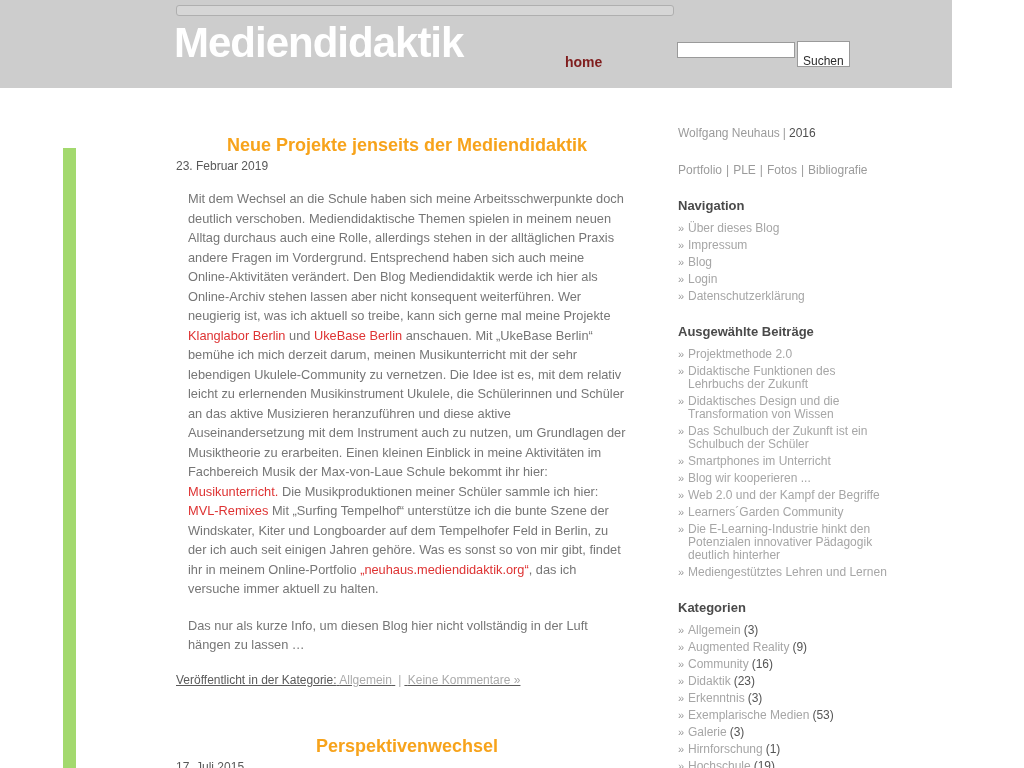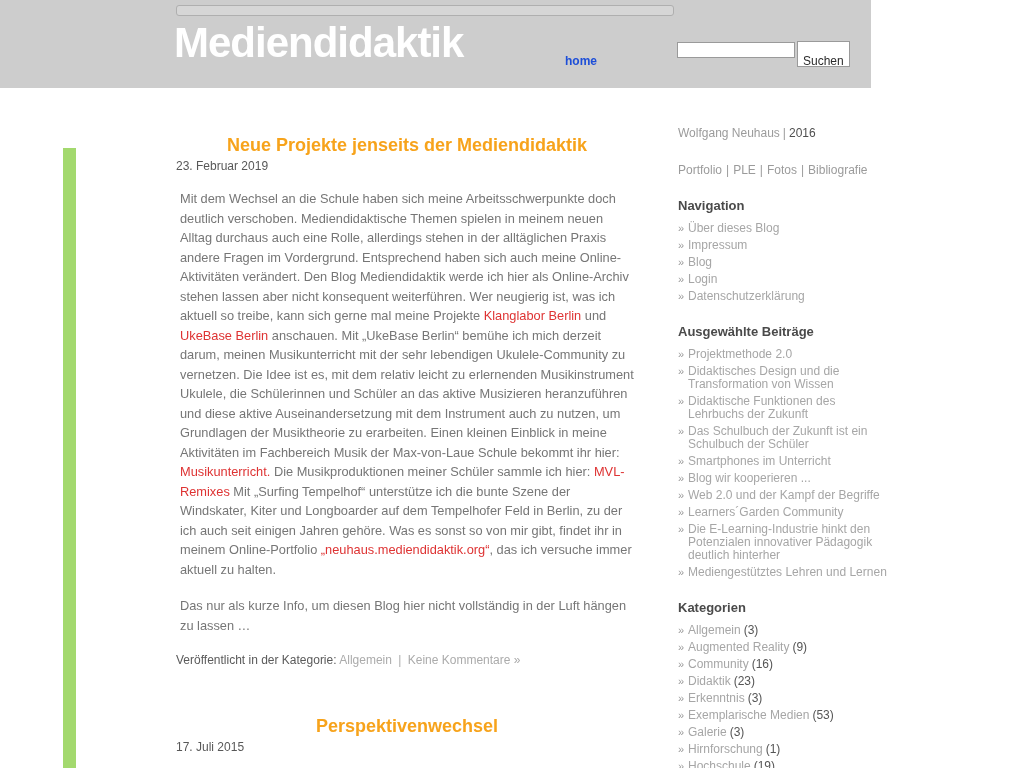--- a/index.html
+++ b/index.html
@@ -8,40 +8,40 @@
     --green:#A3D96E;
     --header-gray:#CDCDCD;
   }
   *{box-sizing:border-box;}
   html,body{margin:0;padding:0;}
   body{
     width:1024px;height:768px;overflow:hidden;background:#fff;
     font-family:"Liberation Sans","DejaVu Sans",sans-serif;position:relative;
   }
   
-  .header{position:absolute;top:0;left:0;width:871px;height:88px;background:var(--header-gray);}
+  .header{position:absolute;top:0;left:0;width:952px;height:88px;background:var(--header-gray);}
   .top-bar{position:absolute;left:176px;top:5px;width:498px;height:11px;background:#d6d6d6;
     border:1px solid #afafaf;border-radius:3px;}
   .site-title{position:absolute;left:174px;top:20px;margin:0;font-size:42px;font-weight:bold;
     color:#ffffff;letter-spacing:-1px;line-height:1.1;}
-  .home-link{position:absolute;left:565px;top:54px;font-size:12px;font-weight:bold;color:#1d4ed8;
+  .home-link{position:absolute;left:565px;top:54px;font-size:14px;font-weight:bold;color:#7f1d1d;
     text-decoration:none;cursor:pointer;}
   .search-input{position:absolute;left:677px;top:42px;width:118px;height:16px;border:1px solid #9a9a9a;
     background:#fff;font-size:11px;padding:0 3px;font-family:inherit;}
   .search-btn{position:absolute;left:797px;top:41px;height:19px;background:#fff;border:1px solid #9a9a9a;
     font-size:12px;color:#2b2b2b;padding:12px 5px;font-family:inherit;cursor:pointer;}
   
   .green-bar{position:absolute;left:63px;top:148px;width:13px;height:620px;background:var(--green);}
   
   .main{position:absolute;left:176px;top:134px;width:462px;}
   .post-title{margin:0 0 3px;font-size:18px;font-weight:bold;color:var(--accent-orange);line-height:22px;cursor:pointer;text-align:center;}
   .post-date{margin:0 0 16px;font-size:12px;color:#585858;line-height:14px;}
-  .post-body{margin:0 4px 17px;font-size:12.8px;line-height:19.5px;color:#767676;}
+  .post-body{margin:0 12px 17px;font-size:12.8px;line-height:19.5px;color:#767676;}
   .red-link{color:var(--link-red);cursor:pointer;}
-  .post-footer{margin:18px 0 12px;font-size:12px;color:#5a5a5a;line-height:14px;}
+  .post-footer{margin:18px 0 12px;font-size:12px;color:#5a5a5a;line-height:14px;text-decoration:underline;}
   .gray-link{color:#ababab;cursor:pointer;}
   .post-footer .sep{color:#ababab;margin:0 3px;}
   .article-2{margin-top:48px;}
   
   .sidebar{position:absolute;left:678px;top:127px;width:246px;font-size:12px;}
   .byline{color:#9b9b9b;line-height:13px;margin-bottom:11px;}
   .byline .sep{margin:0 3px;}
   .byline .year{color:#4f4f4f;}
   .meta-line{color:#9b9b9b;line-height:13px;margin-top:24px;}
   .meta-line .sep{margin:0 4px;color:#9b9b9b;}
@@ -131,26 +131,26 @@
   <h3 class="side-heading">Ausgewählte Beiträge</h3>
   <ul class="side-list">
 
       <li>
         <span class="bullet"></span>
         <span>Projektmethode 2.0</span>
       </li>
 
       <li>
         <span class="bullet"></span>
+        <span>Didaktische Funktionen des Lehrbuchs der Zukunft</span>
+      </li>
+
+      <li>
+        <span class="bullet"></span>
         <span>Didaktisches Design und die Transformation von Wissen</span>
-      </li>
-
-      <li>
-        <span class="bullet"></span>
-        <span>Didaktische Funktionen des Lehrbuchs der Zukunft</span>
       </li>
 
       <li>
         <span class="bullet"></span>
         <span>Das Schulbuch der Zukunft ist ein Schulbuch der Schüler</span>
       </li>
 
       <li>
         <span class="bullet"></span>
         <span>Smartphones im Unterricht</span>

